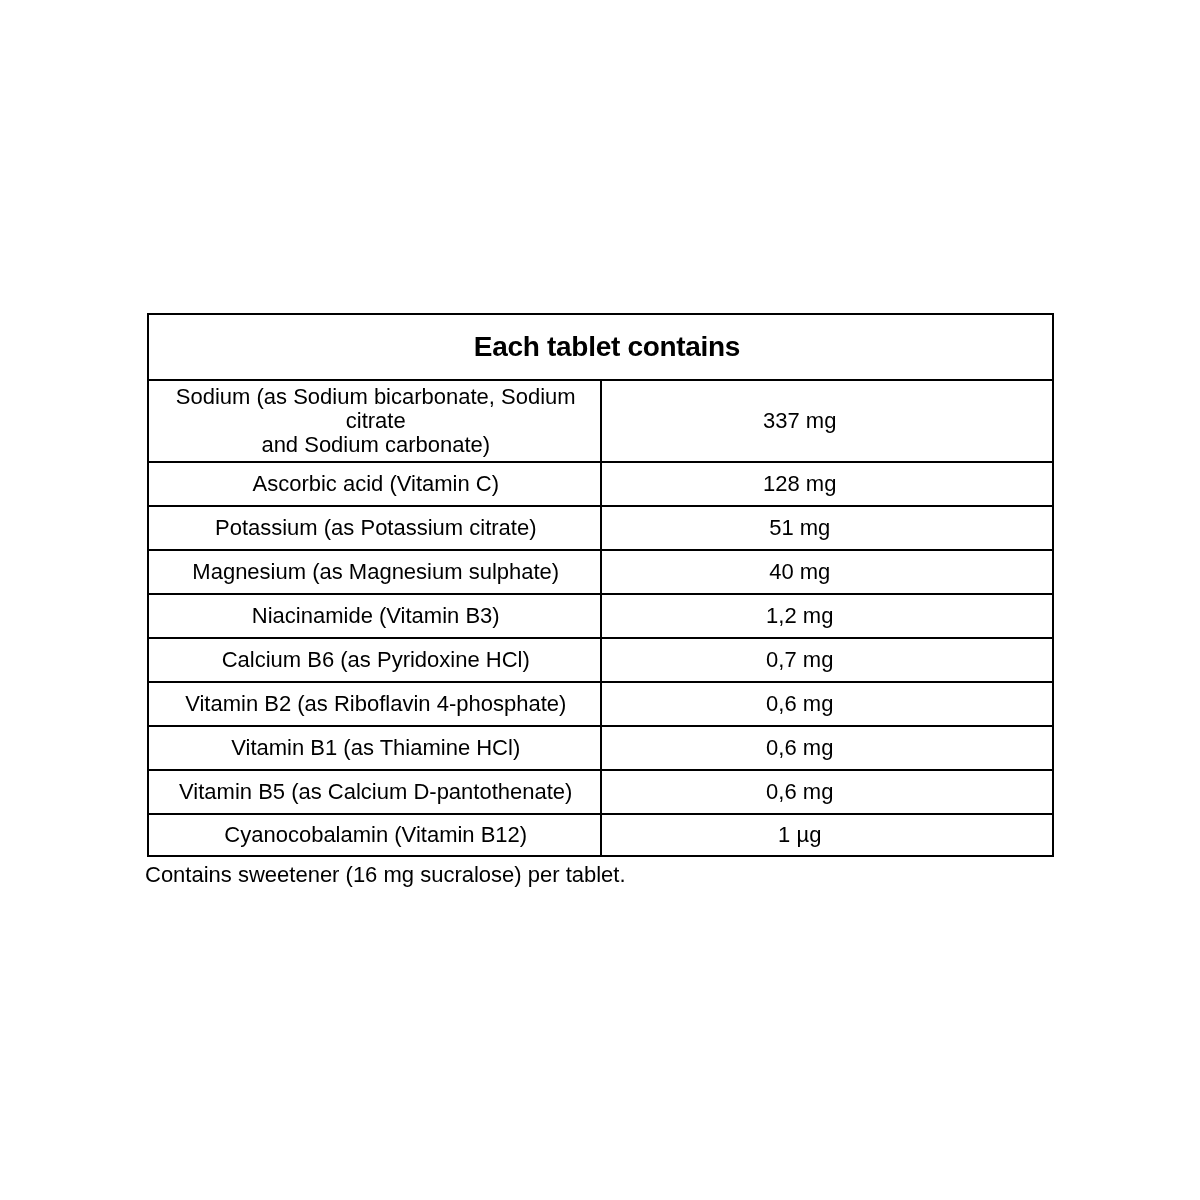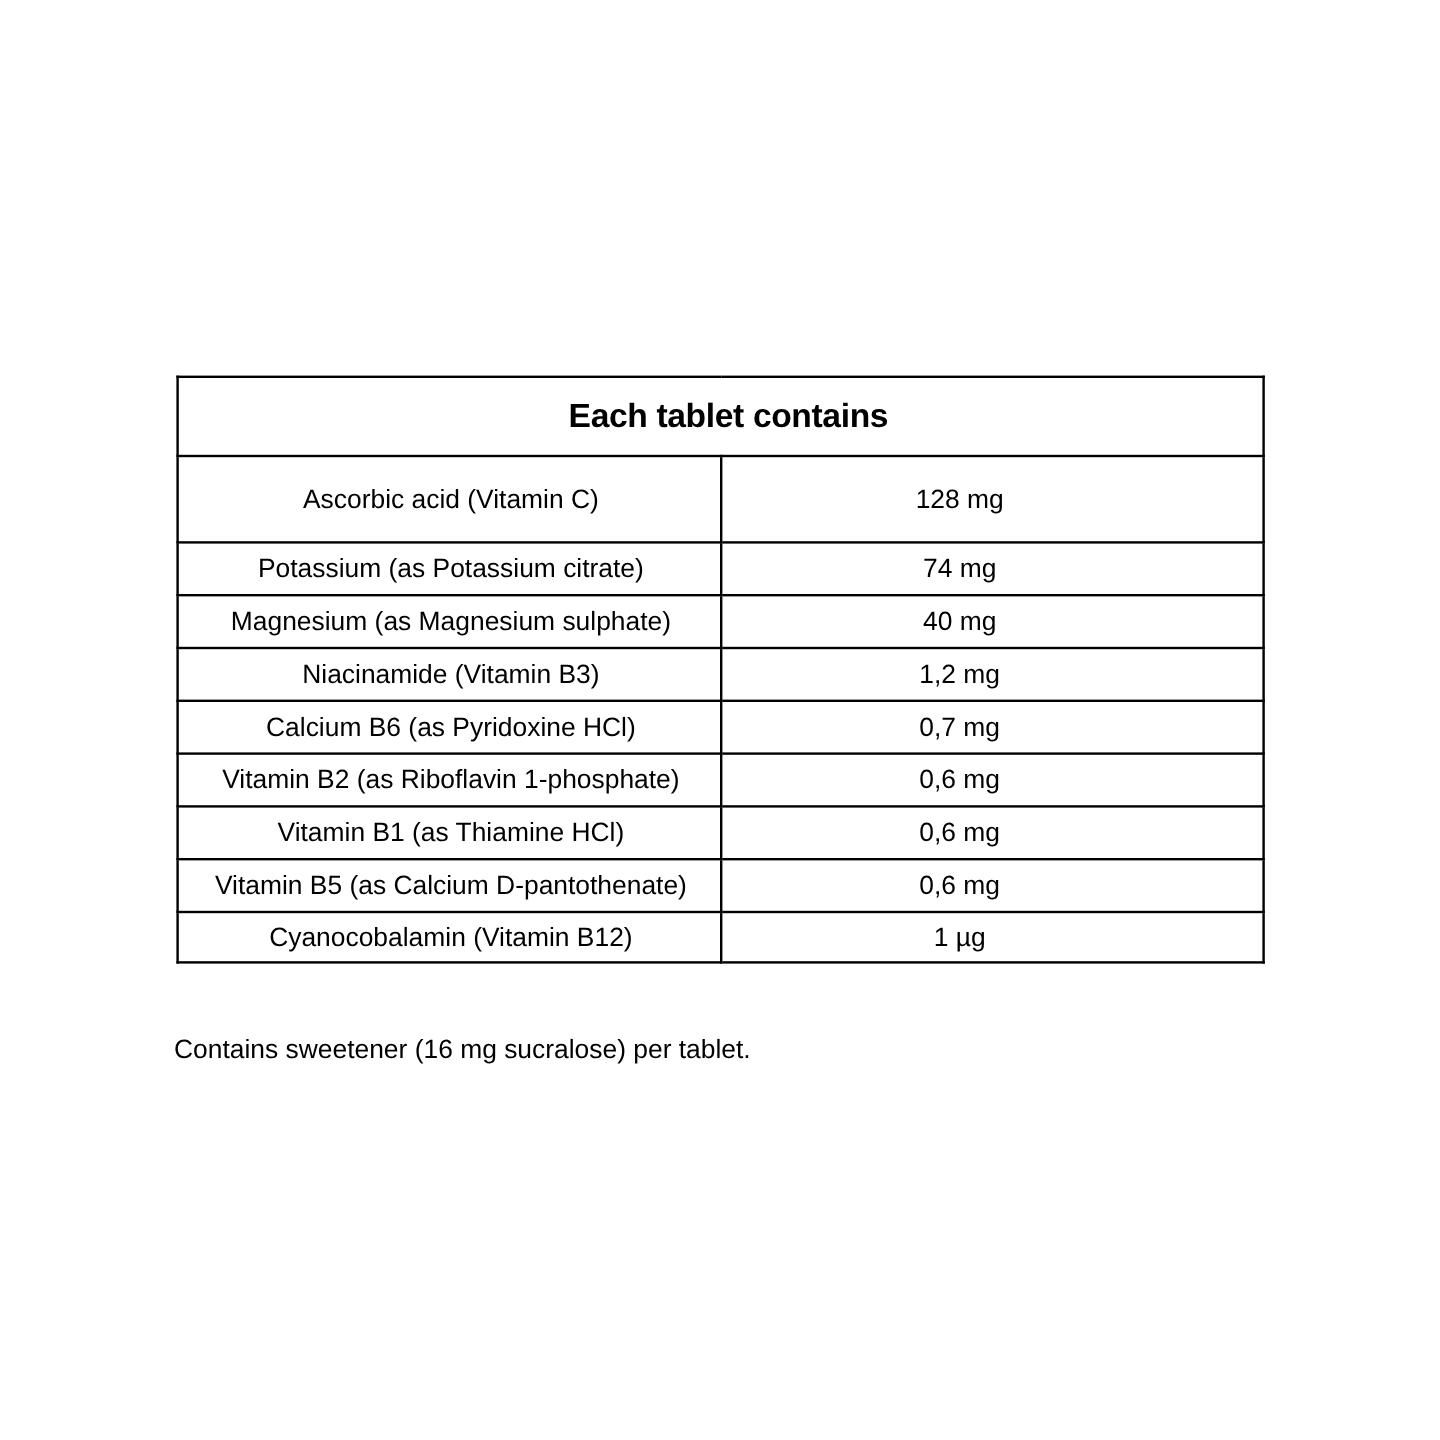--- a/index.html
+++ b/index.html
@@ -74,48 +74,53 @@
 
 <div class="page">
 
   <table class="facts-table">
     <thead>
       <tr>
         <th class="title-cell" colspan="2">Each tablet contains</th>
       </tr>
     </thead>
     <tbody>
+  <tr class="ingredient-row">
+    <td class="label-cell">Sodium (as Sodium bicarbonate, Sodium citrate
+and Sodium carbonate)</td>
+    <td class="value-cell">337 mg</td>
+  </tr>
 
   <tr class="ingredient-row">
     <td class="label-cell">Ascorbic acid (Vitamin C)</td>
     <td class="value-cell">128 mg</td>
   </tr>
 
   <tr class="ingredient-row">
     <td class="label-cell">Potassium (as Potassium citrate)</td>
-    <td class="value-cell">74 mg</td>
+    <td class="value-cell">51 mg</td>
   </tr>
 
   <tr class="ingredient-row">
     <td class="label-cell">Magnesium (as Magnesium sulphate)</td>
     <td class="value-cell">40 mg</td>
   </tr>
 
   <tr class="ingredient-row">
     <td class="label-cell">Niacinamide (Vitamin B3)</td>
     <td class="value-cell">1,2 mg</td>
   </tr>
 
   <tr class="ingredient-row">
     <td class="label-cell">Calcium B6 (as Pyridoxine HCl)</td>
     <td class="value-cell">0,7 mg</td>
   </tr>
 
   <tr class="ingredient-row">
-    <td class="label-cell">Vitamin B2 (as Riboflavin 1-phosphate)</td>
+    <td class="label-cell">Vitamin B2 (as Riboflavin 4-phosphate)</td>
     <td class="value-cell">0,6 mg</td>
   </tr>
 
   <tr class="ingredient-row">
     <td class="label-cell">Vitamin B1 (as Thiamine HCl)</td>
     <td class="value-cell">0,6 mg</td>
   </tr>
 
   <tr class="ingredient-row">
     <td class="label-cell">Vitamin B5 (as Calcium D-pantothenate)</td>

